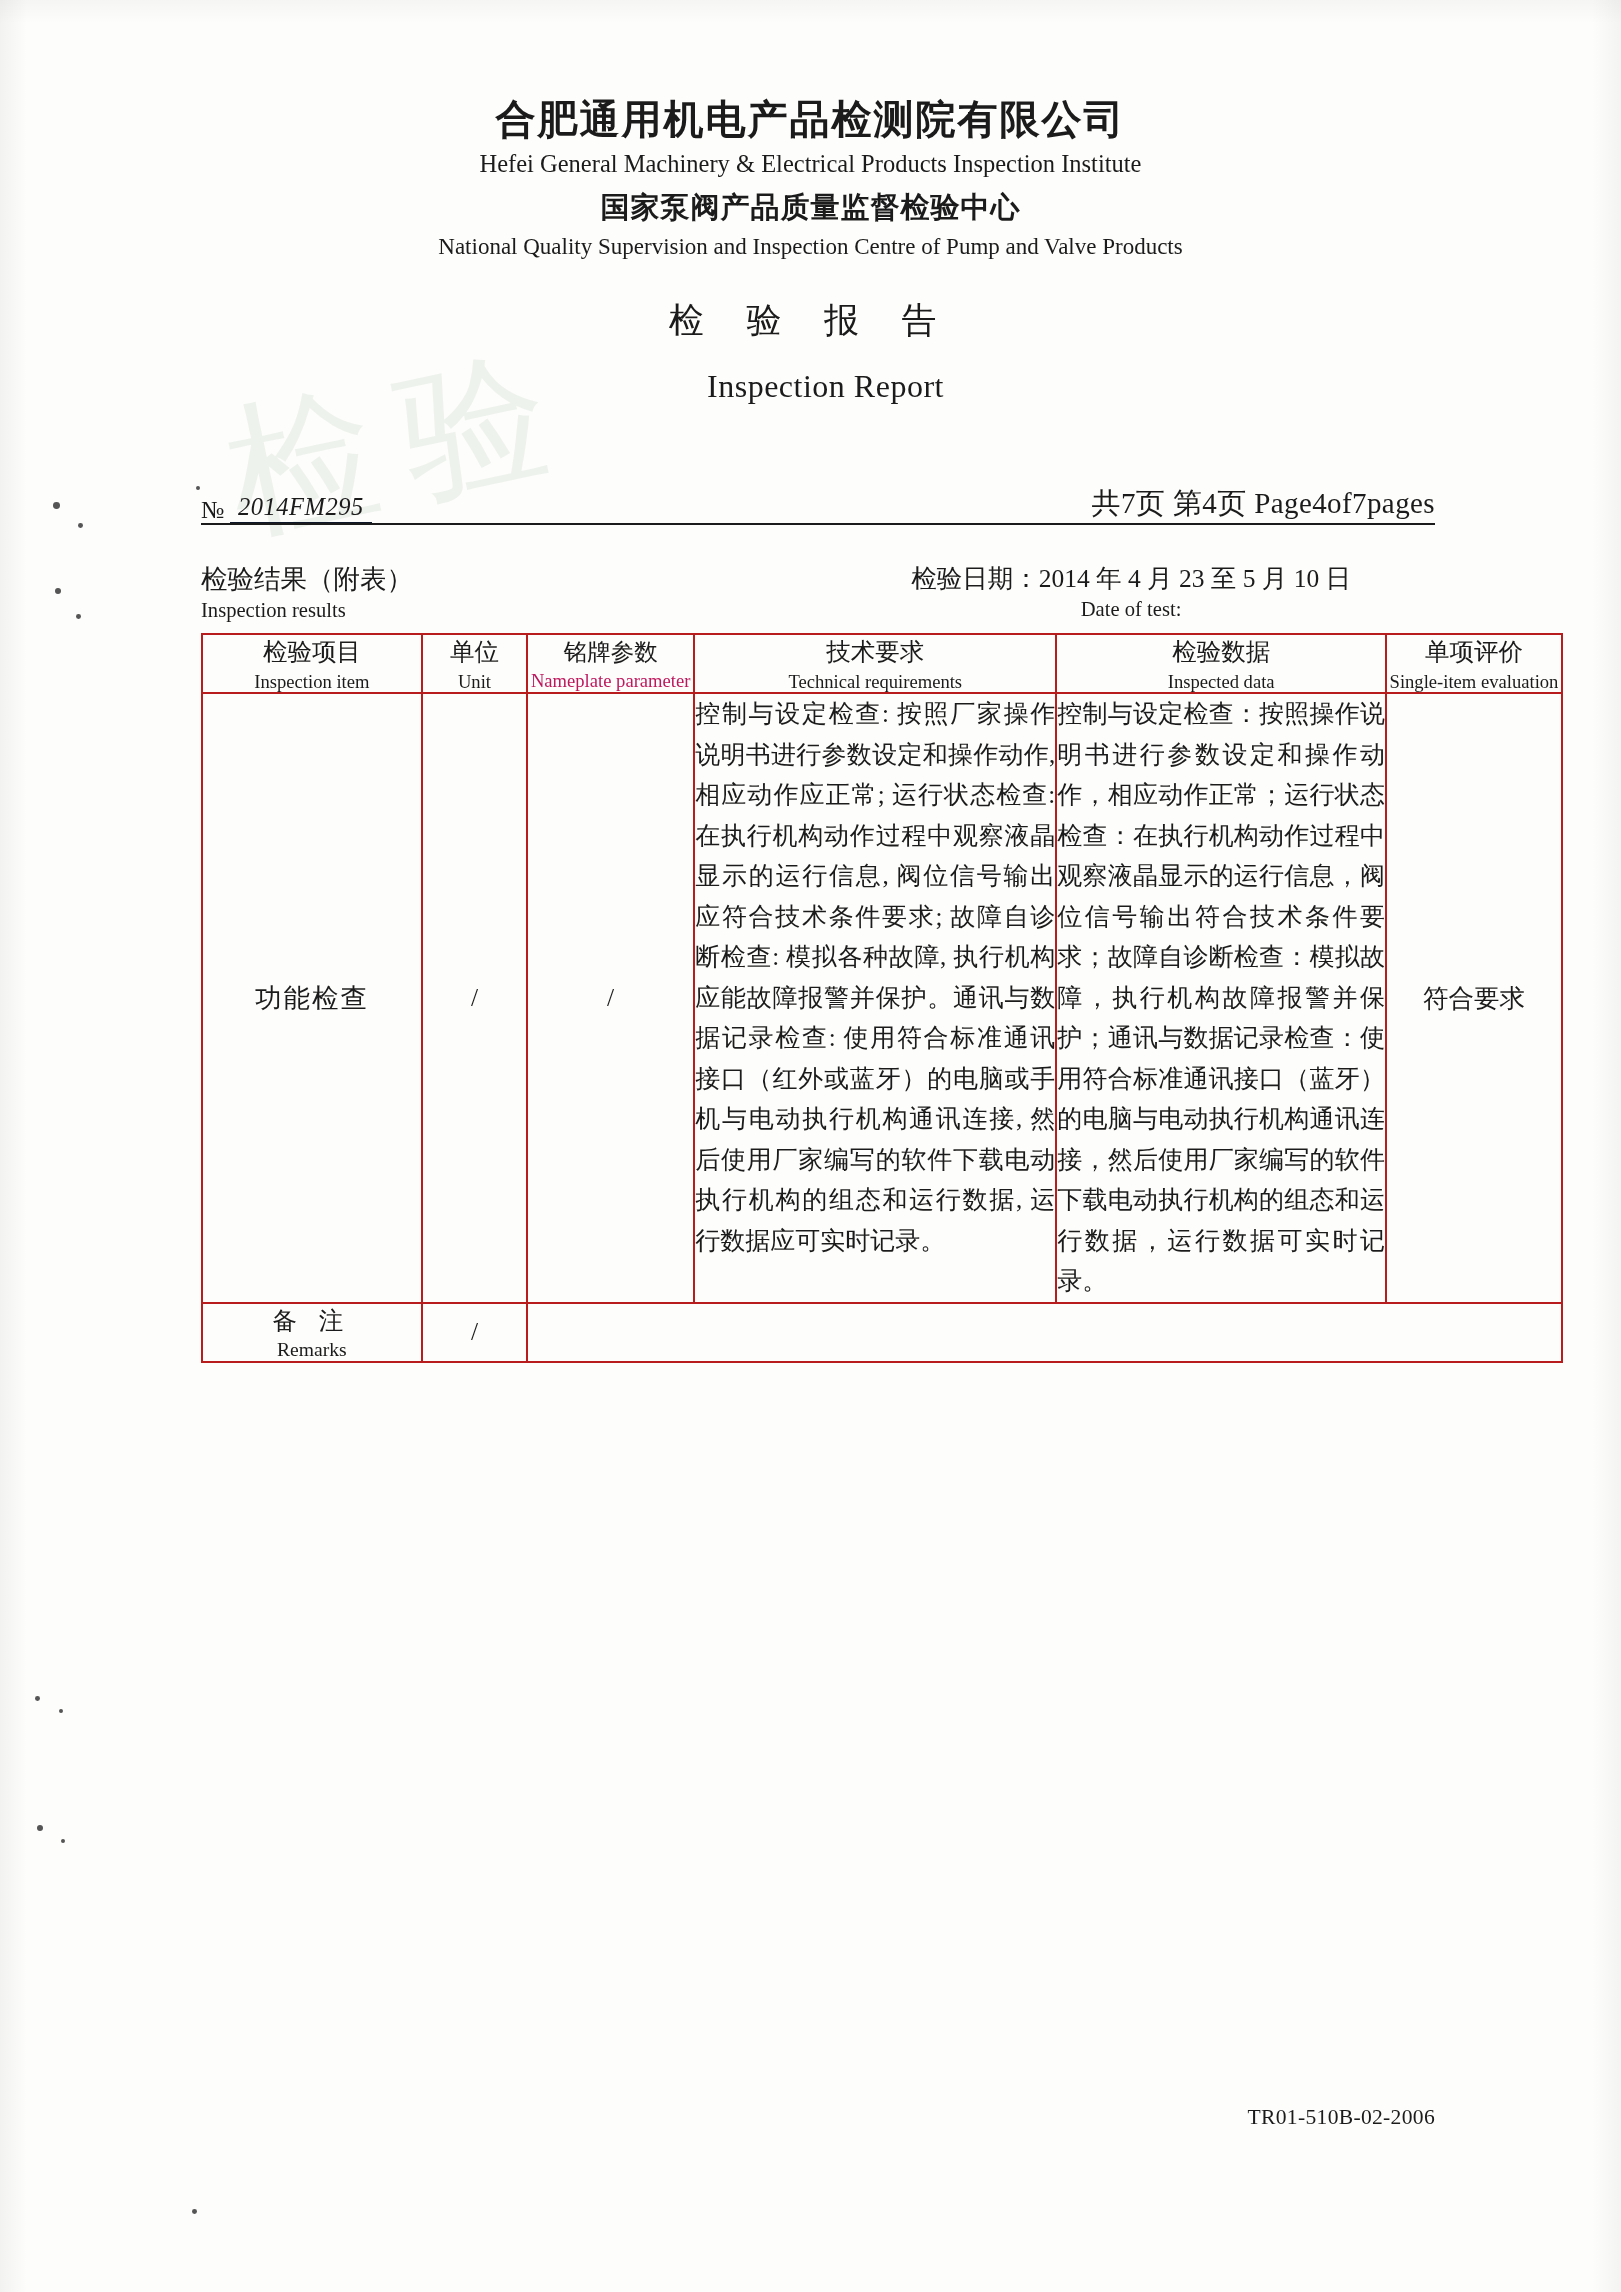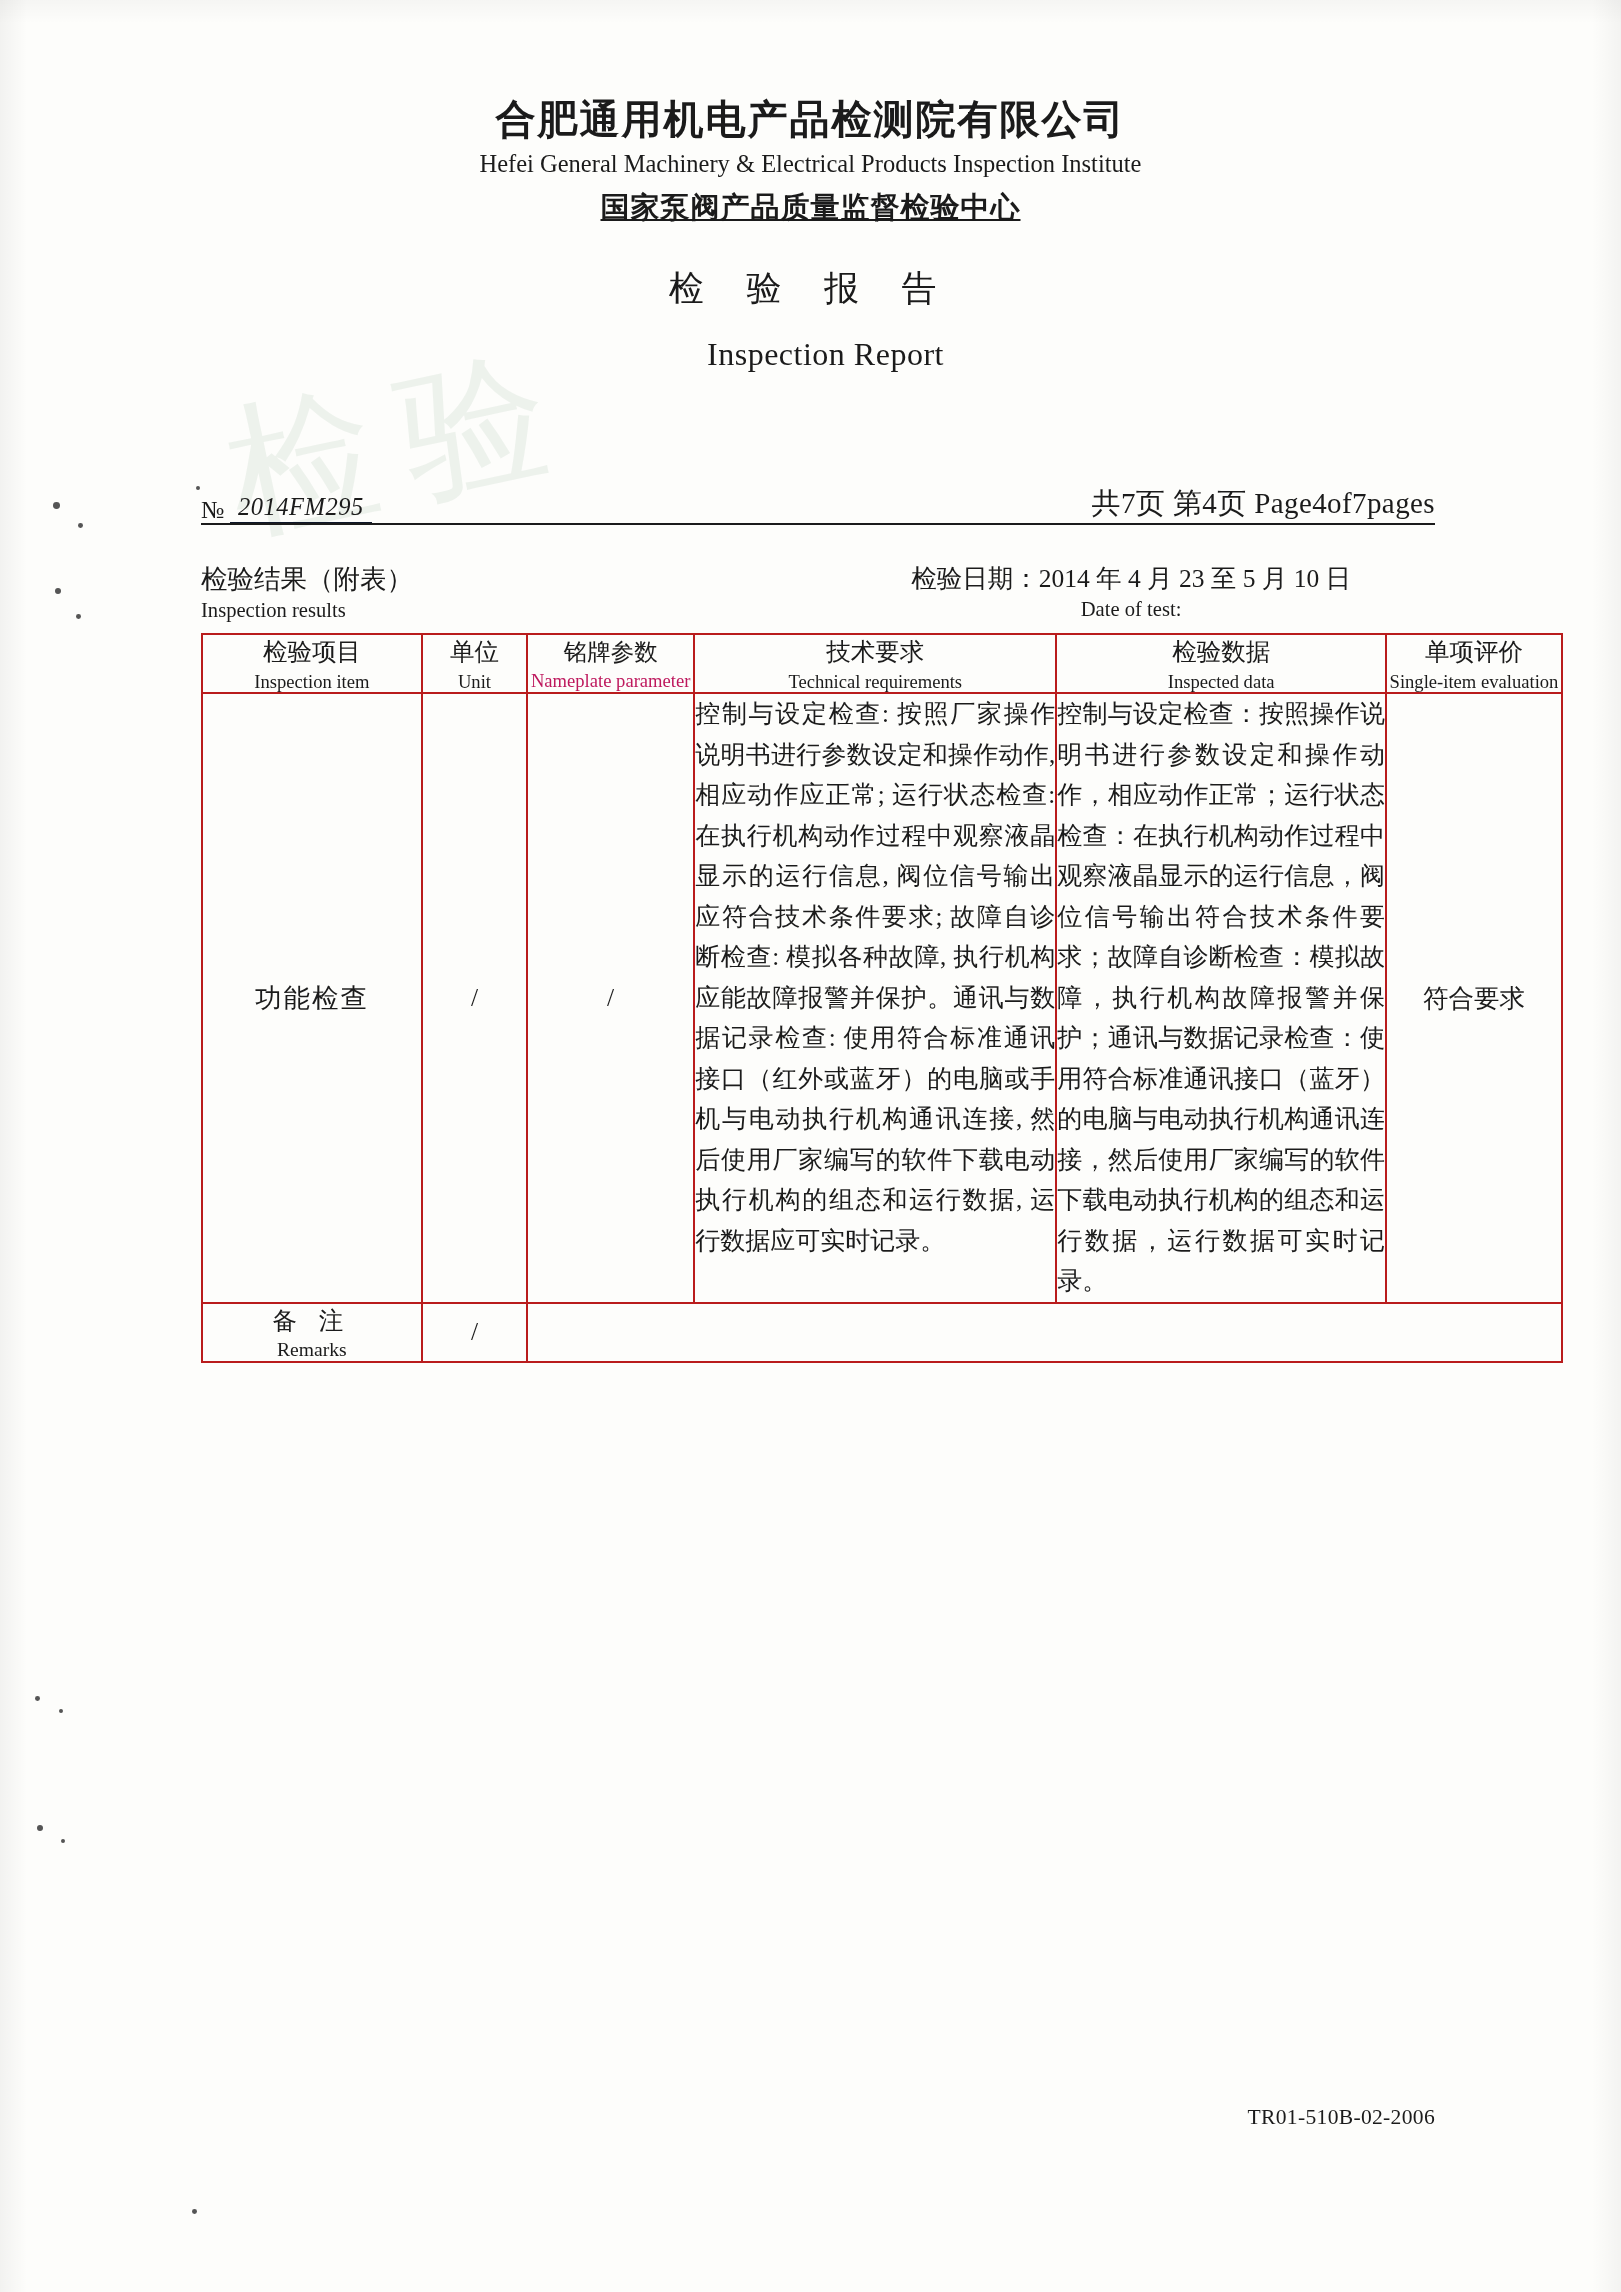--- a/index.html
+++ b/index.html
@@ -51,21 +51,20 @@
     letter-spacing: 0px;
     margin-top: 5.9px;
     font-family: "Liberation Serif", serif;
   }
   .center-cn {
     font-size: 29px;
     font-weight: bold;
     letter-spacing: 1px;
     margin-top: 9.8px;
     font-family: "DejaVu Serif", "Liberation Serif", serif;
-    text-decoration: underline;
   }
   .center-en {
     font-size: 23px;
     margin-top: 5.9px;
   }
   .title-cn {
     font-size: 35px;
     font-weight: normal;
     letter-spacing: 15.7px;
     margin-top: 37px;
@@ -251,20 +250,21 @@
     <div class="mark-dot" style="left:196px; top:486px; width:3.9px; height:3.9px;"></div>
     <div class="mark-dot" style="left:192px; top:2209px; width:4.9px; height:4.9px;"></div>
     <div class="side-mark" style="top:1039px;">直流电源</div>
 
   </div>
 
   <div class="header">
     <div class="org-cn">合肥通用机电产品检测院有限公司</div>
     <div class="org-en">Hefei General Machinery &amp; Electrical Products Inspection Institute</div>
     <div class="center-cn">国家泵阀产品质量监督检验中心</div>
+    <div class="center-en">National Quality Supervision and Inspection Centre of Pump and Valve Products</div>
     <div class="title-cn">检 验 报 告</div>
     <div class="title-en">Inspection Report</div>
   </div>
 
   <div class="meta-row">
     <div class="report-no">
       <span class="lbl">№</span>
       <span class="val">2014FM295</span>
     </div>
     <div class="page-count">共7页 第4页 Page4of7pages</div>

